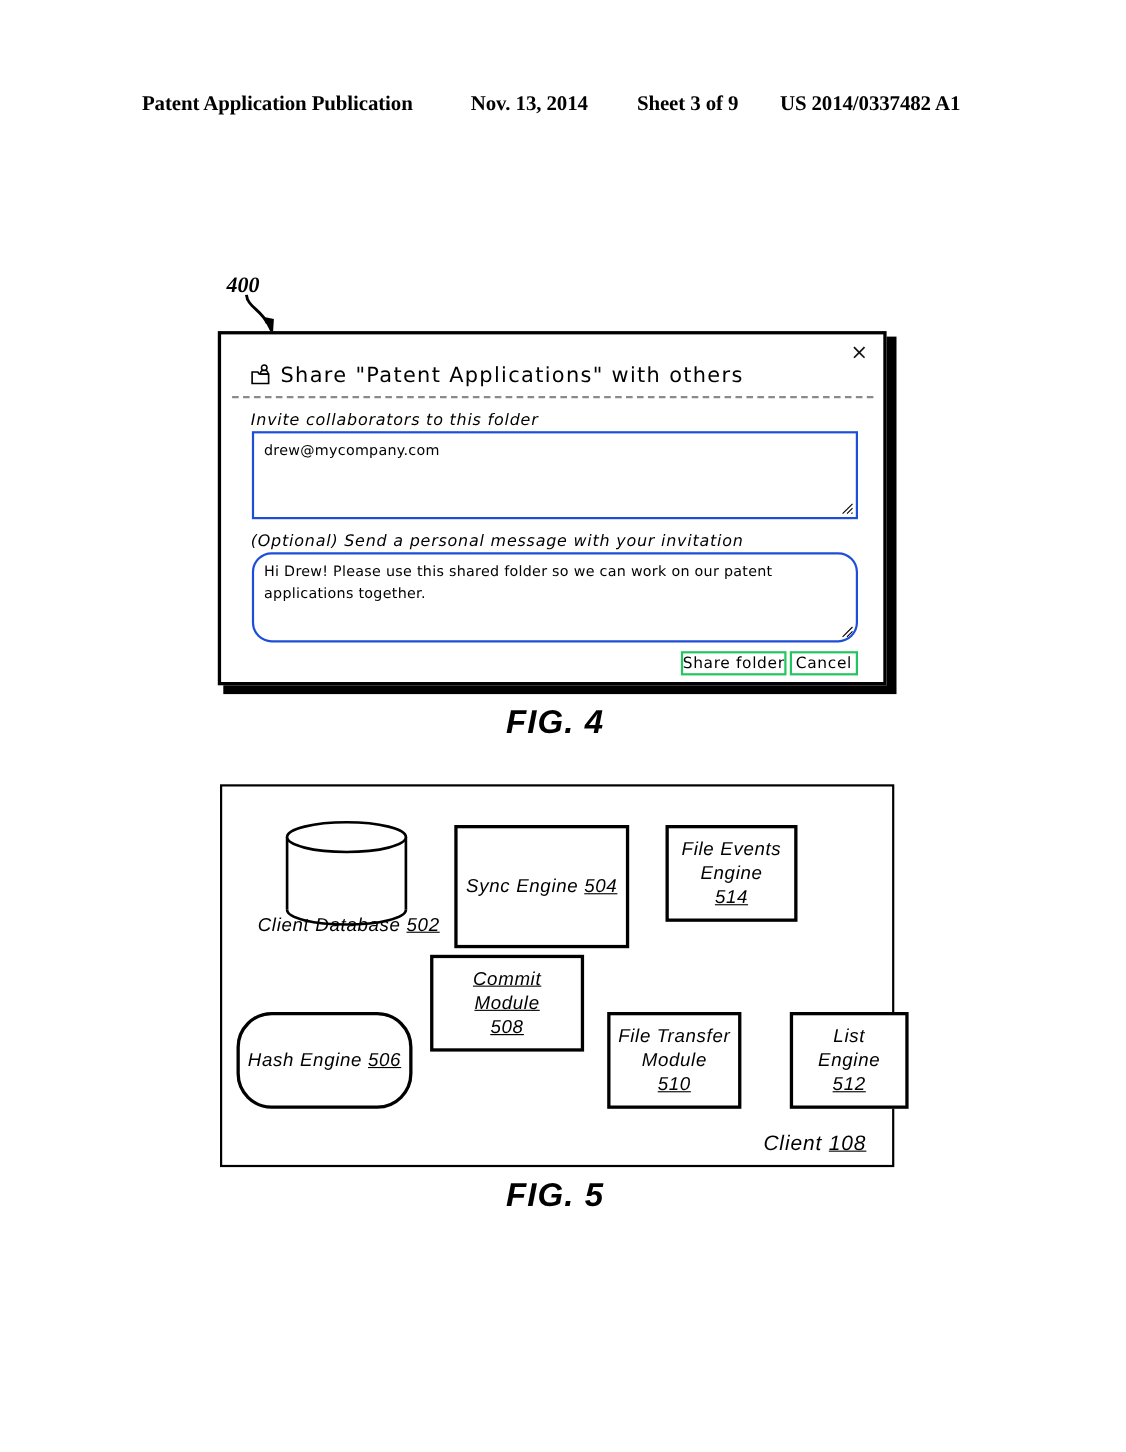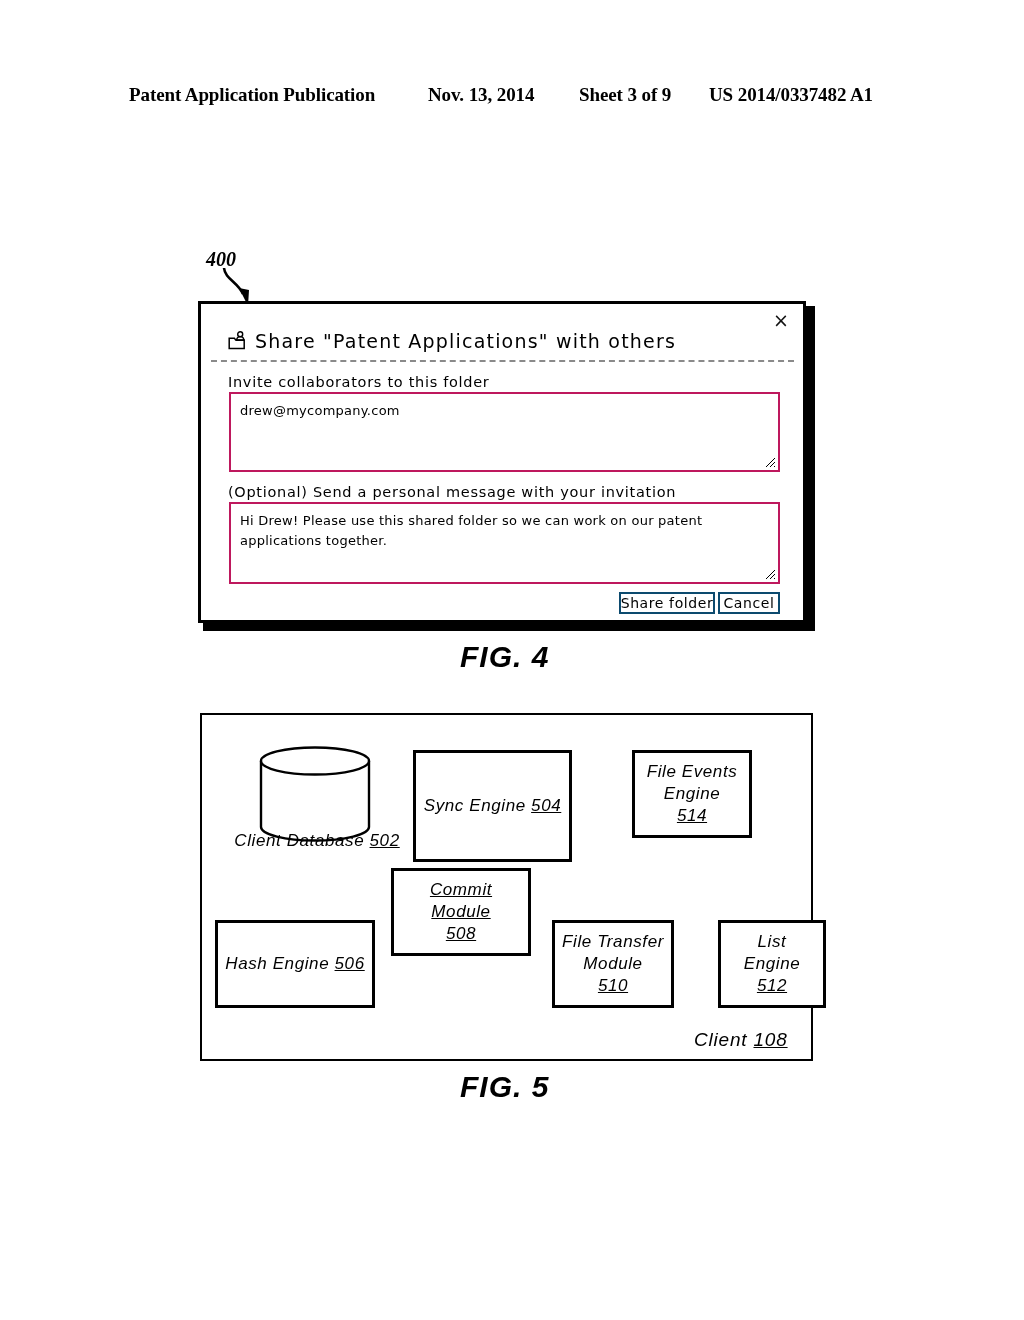--- a/index.html
+++ b/index.html
@@ -119,25 +119,26 @@
     height: 0;
     border-top: 2px dashed #8a8a8a;
   }
 
   .field-label {
     position: absolute;
     font-family: "DejaVu Sans", sans-serif;
     font-size: 14.5px;
     letter-spacing: 0.7px;
     white-space: nowrap;
+    font-style: italic;
   }
   .textbox {
     position: absolute;
     background: #ffffff;
-    border: 2px solid #be185d;
+    border: 2px solid #1d4ed8;
     box-sizing: border-box;
     font-family: "DejaVu Sans", sans-serif;
     font-size: 13px;
     letter-spacing: 0.25px;
     line-height: 1.55;
     padding: 7px 9px;
     color: #000;
     overflow: hidden;
   }
   .resize-grip {
@@ -145,21 +146,21 @@
     right: 2px;
     bottom: 2px;
     width: 11px;
     height: 11px;
     pointer-events: none;
   }
 
   .btn {
     position: absolute;
     background: #ffffff;
-    border: 2px solid #0c4a6e;
+    border: 2px solid #22c55e;
     box-sizing: border-box;
     font-family: "DejaVu Sans", sans-serif;
     font-size: 14px;
     letter-spacing: 0.6px;
     display: flex;
     align-items: center;
     justify-content: center;
     cursor: pointer;
     white-space: nowrap;
   }
@@ -259,21 +260,21 @@
   <div class="dialog-divider"></div>
 
   <div class="field-label" style="left:27px; top:70px;">Invite collaborators to this folder</div>
   <div class="textbox" style="left:28px; top:88px; width:551px; height:80px;" placeholder="Enter email addresses">drew@mycompany.com
     <svg class="resize-grip" viewBox="0 0 11 11">
       <path d="M10,1 L1,10 M10,5 L5,10 M10,9 L9,10" stroke="#000" stroke-width="1" fill="none"></path>
     </svg>
   </div>
 
   <div class="field-label" style="left:27px; top:180px;">(Optional) Send a personal message with your invitation</div>
-  <div class="textbox" style="left:28px; top:198px; width:551px; height:82px;" placeholder="Add a personal message">Hi Drew! Please use this shared folder so we can work on our patent applications together.
+  <div class="textbox" style="left:28px; top:198px; width:551px; height:82px;border-radius:18px;" placeholder="Add a personal message">Hi Drew! Please use this shared folder so we can work on our patent applications together.
     <svg class="resize-grip" viewBox="0 0 11 11">
       <path d="M10,1 L1,10 M10,5 L5,10 M10,9 L9,10" stroke="#000" stroke-width="1" fill="none"></path>
     </svg>
   </div>
 
   <div class="btn" style="left:418px; top:288px; width:96px; height:22px;">Share folder</div>
   <div class="btn" style="left:517px; top:288px; width:62px; height:22px;">Cancel</div>
 </div>
 
 <div class="fig-caption" style="left:460px; top:640px;">FIG. 4</div>
@@ -288,25 +289,25 @@
 </svg>
 <div class="cyl-label">
   <span>Client Database</span>
   <span class="ref">502</span>
 </div>
 
 <div class="block" style="left:413px; top:750px; width:159px; height:112px;">
   <span><span>Sync Engine</span> <span class="ref">504</span></span>
 </div>
 
-<div class="block" style="left:632px; top:750px; width:120px; height:88px;">
+<div class="block" style="left:605px; top:750px; width:120px; height:88px;">
   <span><span>File Events Engine</span><br><span class="ref">514</span></span>
 </div>
 
-<div class="block" style="left:215px; top:920px; width:160px; height:88px;">
+<div class="block" style="left:215px; top:920px; width:160px; height:88px;border-radius:32px;">
   <span><span>Hash Engine</span> <span class="ref">506</span></span>
 </div>
 
 <div class="block" style="left:391px; top:868px; width:140px; height:88px;text-decoration:underline;">
   <span><span>Commit Module</span><br><span class="ref">508</span></span>
 </div>
 
 <div class="block" style="left:552px; top:920px; width:122px; height:88px;">
   <span><span>File Transfer Module</span><br><span class="ref">510</span></span>
 </div>

